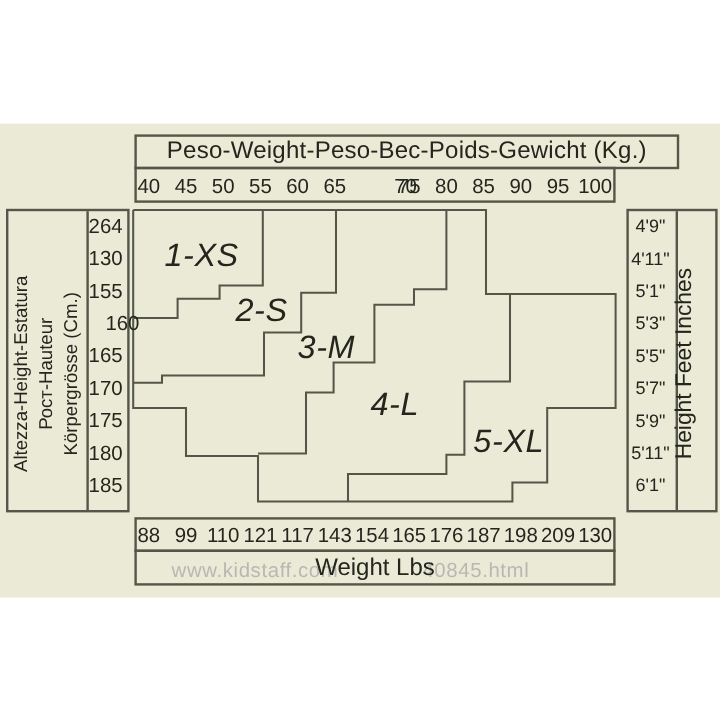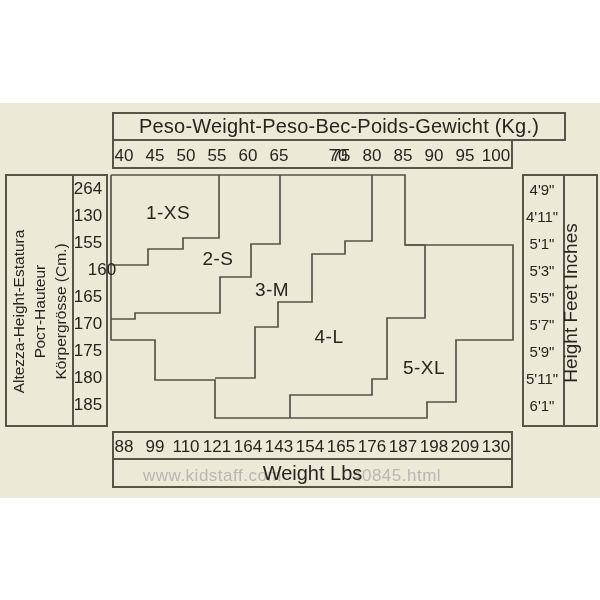--- a/index.html
+++ b/index.html
@@ -6,21 +6,21 @@
   .page{position:relative;width:600px;height:600px;background:#ffffff;overflow:hidden;
         font-family:"Liberation Sans", sans-serif;color:#24251d;}
   .panel{position:absolute;left:0;top:103px;width:600px;height:395px;background:#ebead7;}
   .box{position:absolute;border:2px solid #55564a;box-sizing:border-box;background:transparent;}
   .cbox{display:flex;align-items:center;justify-content:center;}
   .kg-title{font-size:20px;letter-spacing:0.2px;font-weight:500;}
   .lbs-title{font-size:20px;font-weight:500;}
   .tick{position:absolute;transform:translate(-50%,-50%);font-size:17px;white-space:nowrap;}
   .rowtick{position:absolute;transform:translate(-50%,-50%);font-size:17px;white-space:nowrap;}
   .fttick{font-size:15px;}
-  .zone-label{position:absolute;transform:translate(-50%,-50%);font-size:19px;letter-spacing:0.5px;white-space:nowrap;}
+  .zone-label{position:absolute;transform:translate(-50%,-50%);font-size:27px;letter-spacing:0.5px;white-space:nowrap;font-style:italic;}
   .vdiv{position:absolute;top:0;bottom:0;width:2px;background:#55564a;}
   .rot{position:absolute;transform-origin:center center;transform:rotate(-90deg);
        text-align:center;white-space:nowrap;}
   .left-rot{font-size:15.5px;line-height:21px;}
   .right-rot{font-size:19px;}
   .wm{position:absolute;color:#b7b8b2;font-size:17px;letter-spacing:0.5px;white-space:nowrap;}
   svg{position:absolute;left:0;top:0;}
 </style>
 </head>
 <body>
@@ -104,21 +104,21 @@
       <span class="zone-label" style="left: 329px; top: 337px;">4-L</span>
       <span class="zone-label" style="left: 424px; top: 368px;">5-XL</span>
     </div>
 
   <div class="box" style="left:112px;top:431px;width:401px;height:29px;">
     <div id="lbs-ticks" style="position:absolute;left:-112px;top:-431px;width:600px;height:600px;">
         <span class="tick" style="left: 122px; top: 445px;">88</span>
         <span class="tick" style="left: 153px; top: 445px;">99</span>
         <span class="tick" style="left: 184px; top: 445px; text-align: right;">110</span>
         <span class="tick" style="left: 215px; top: 445px;">121</span>
-        <span class="tick" style="left: 246px; top: 445px;">164</span>
+        <span class="tick" style="left: 246px; top: 445px;">117</span>
         <span class="tick" style="left: 277px; top: 445px;">143</span>
         <span class="tick" style="left: 308px; top: 445px;">154</span>
         <span class="tick" style="left: 339px; top: 445px;">165</span>
         <span class="tick" style="left: 370px; top: 445px;">176</span>
         <span class="tick" style="left: 401px; top: 445px;">187</span>
         <span class="tick" style="left: 432px; top: 445px;">198</span>
         <span class="tick" style="left: 463px; top: 445px;">209</span>
         <span class="tick" style="left: 494px; top: 445px;">130</span>
       </div>
   </div>

